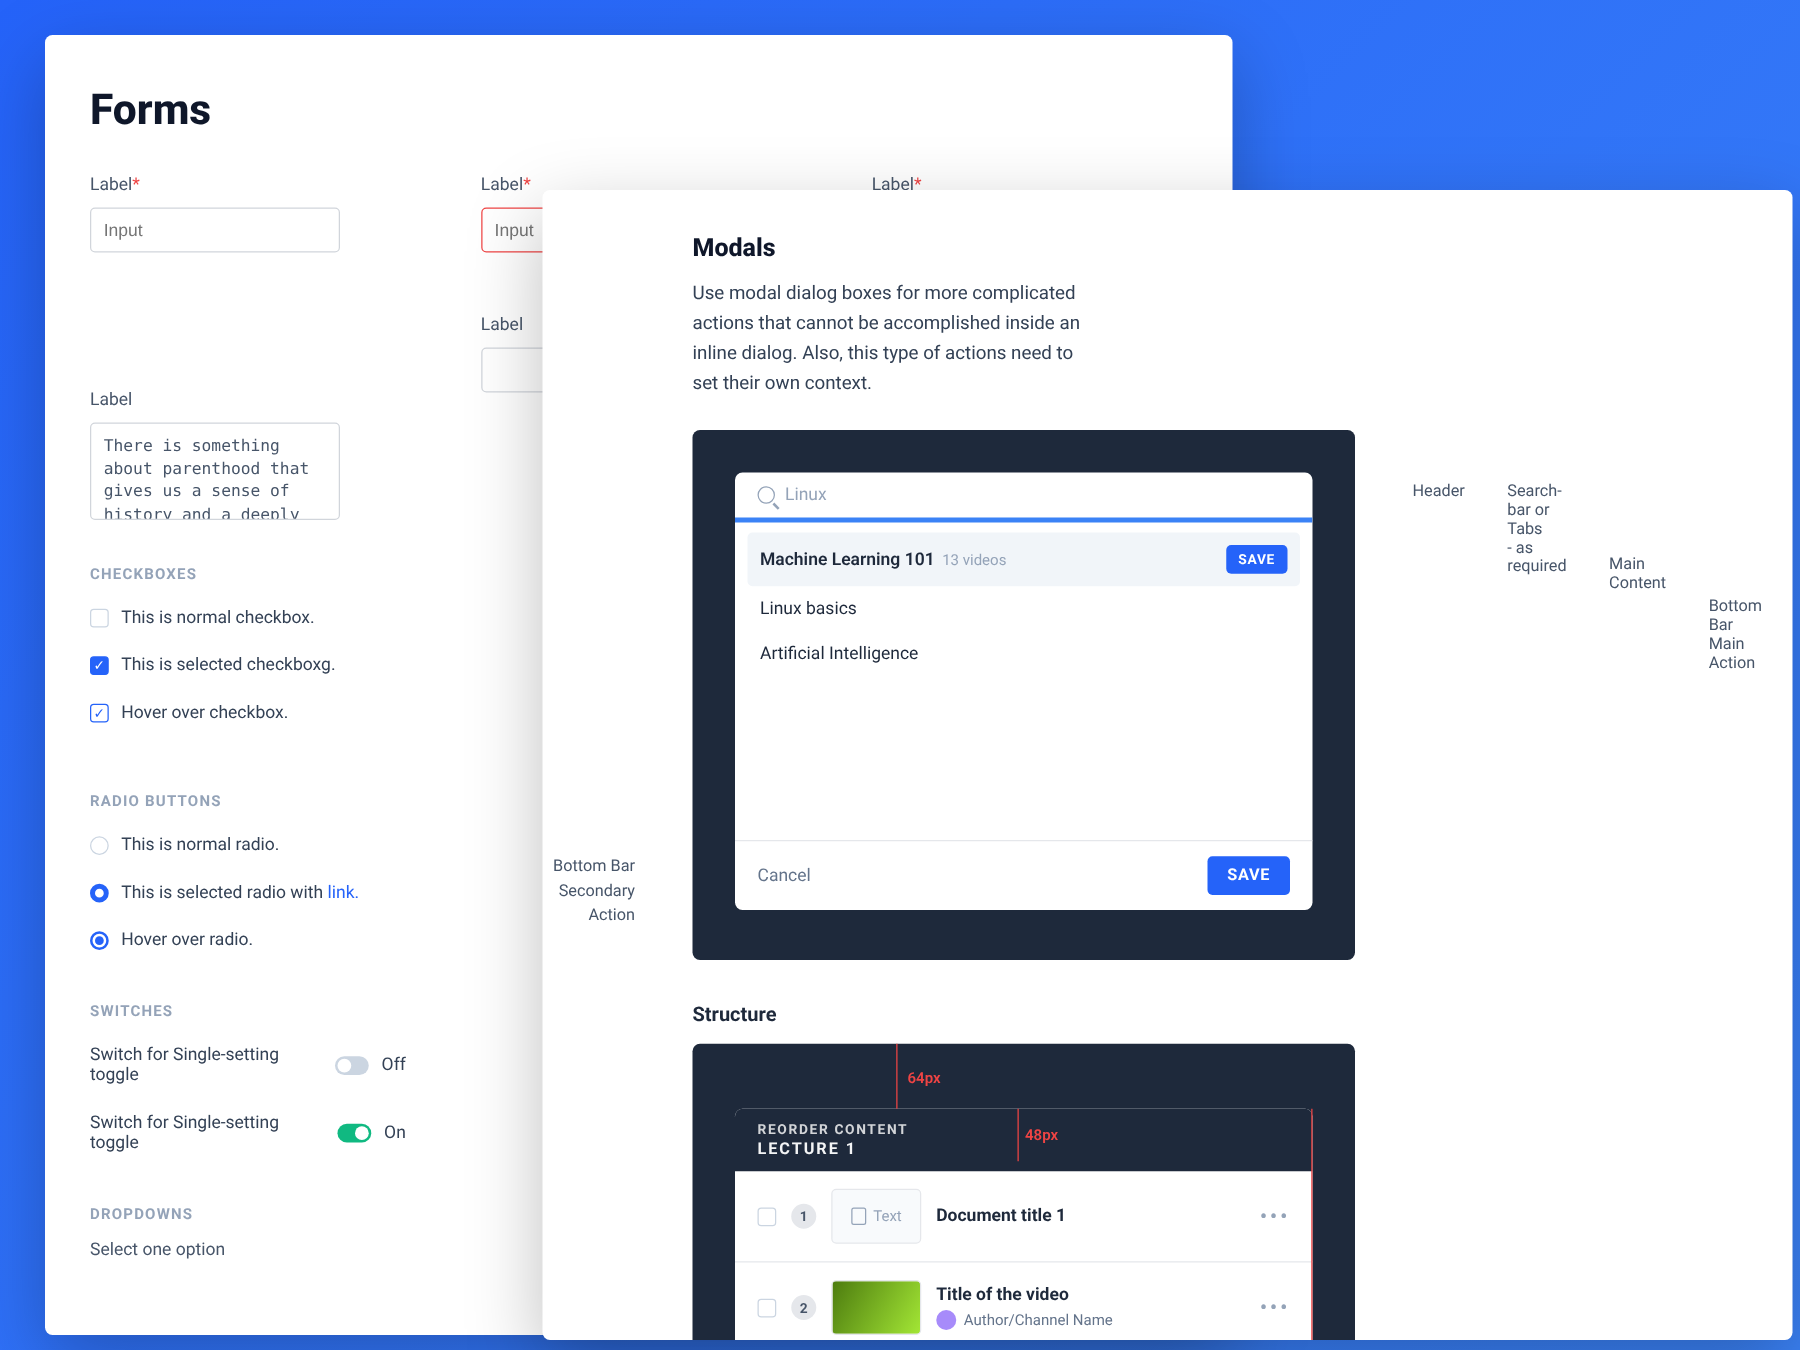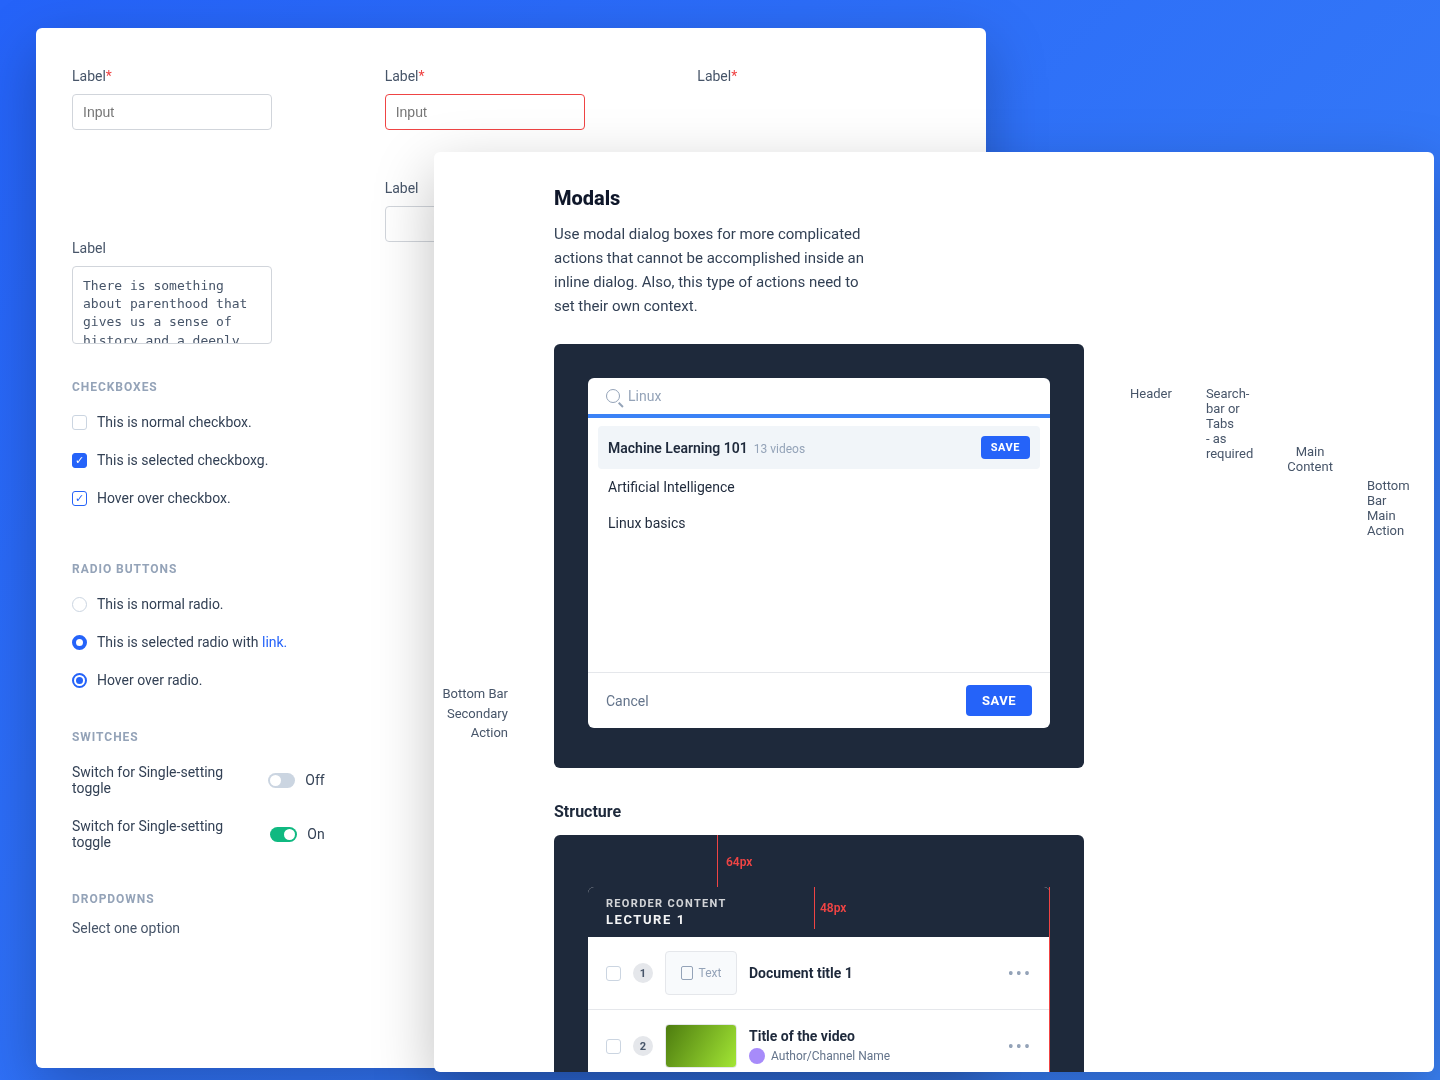--- a/index.html
+++ b/index.html
@@ -75,21 +75,21 @@
     width:200px; height:36px; border:1px solid #d1d5db; border-radius:4px;
     display:flex; align-items:center; justify-content:space-between; padding:0 10px;
     font-size:14px; color:#475569; background:#fff;
   }
   .chev { color:#94a3b8; font-size:12px;}
   .body-text { font-size:15px; color:#334155; line-height:1.6; max-width:560px; margin:0 0 26px 0; padding:0 120px 0 120px;}
   .modals-h1 { font-size:20px; font-weight:800; color:#0f172a; padding:0 120px 12px 120px;}
   .example-row { display:flex; align-items:flex-start; }
   .left-anno { width:120px; padding-top: 340px; text-align:right; padding-right:46px; font-size:13px; color:#475569; line-height:1.5;}
   .right-anno { width:220px; padding-left:46px; font-size:13px; color:#475569; display:flex; gap:34px; padding-top:42px;}
-  .right-anno .gap-big { margin-top:58px;text-align:center;}
+  .right-anno .gap-big { margin-top:58px;}
   .right-anno .gap-bottom { margin-top:92px;}
   .example {
     width:530px; height:424px; background:#1e293b; border-radius:6px; padding:34px 34px 24px 34px;
     position:relative;
   }
   .modal {
     background:#fff; border-radius:6px; overflow:hidden; height:350px;
     display:flex; flex-direction:column;
   }
   .modal-header { background:#1e293b; padding:12px 18px; }
@@ -128,20 +128,21 @@
   .doc-icon{width:12px;height:14px;border:1.2px solid #94a3b8;border-radius:2px;position:relative;}
   .item-title{font-size:14px;font-weight:700;color:#1e293b;}
   .item-sub{font-size:12px;color:#64748b;display:flex;align-items:center;gap:6px;margin-top:4px;}
   .avatar{width:16px;height:16px;border-radius:50%;background:#a78bfa;}
   .more{margin-left:auto;color:#94a3b8;font-size:18px;letter-spacing:2px;}
 </style>
 </head>
 <body>
 
 <div class="card-forms">
+  <div class="h1">Forms</div>
   <div class="columns">
 
     <div class="col">
       <div class="label"><span>Label</span><span class="req">*</span></div>
       <input class="input" placeholder="Input" style="">
 
       <div style="height:90px"></div>
       <div class="label">Label</div>
       <textarea class="textarea" style="">There is something about parenthood that gives us a sense of history and a deeply</textarea>
 
@@ -222,24 +223,24 @@
         <div class="search-bar">
           <span class="magnify"></span>
           <span>Linux</span>
         </div>
         <div class="results">
           <div class="result-row active">
             <span><span style="font-weight:600">Machine Learning 101</span><span class="sub">13 videos</span></span>
             <span class="save-pill">SAVE</span>
           </div>
           <div class="result-row">
-              <span>Artificial Intelligence</span>
+              <span>Linux basics</span>
             </div>
           <div class="result-row">
-              <span>Linux basics</span>
+              <span>Artificial Intelligence</span>
             </div>
         </div>
         <div class="modal-footer">
           <span class="cancel">Cancel</span>
           <span class="save-btn">SAVE</span>
         </div>
       </div>
     </div>
 
     <div class="right-anno">

